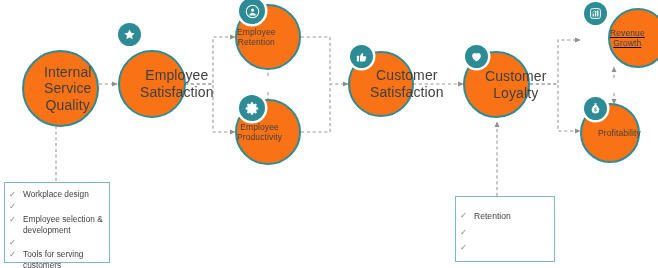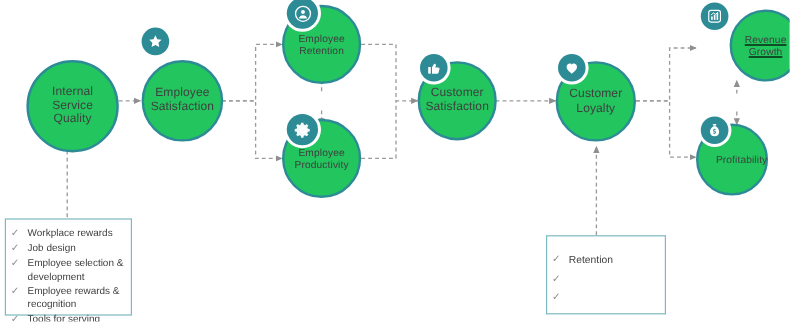--- a/index.html
+++ b/index.html
@@ -2,25 +2,25 @@
 <html><head>
 <meta charset="utf-8">
 <style>
   html,body{margin:0;padding:0;background:#ffffff;}
   body{width:658px;height:268px;overflow:hidden;
        font-family:"Liberation Sans","DejaVu Sans",sans-serif;}
   #stage{position:relative;width:658px;height:268px;}
   #stage svg.layer{position:absolute;left:0;top:0;width:658px;height:268px;}
 
   .node{position:absolute;border-radius:50%;box-sizing:border-box;
-        border:2px solid #2d8b96;background:#22c55e;
-        display:flex;align-items:center;justify-content:center;text-align:center;}
+        border:2px solid #2d8b96;background:#f97316;
+        display:flex;align-items:center;justify-content:flex-start;text-align:center;}
   .node .label{color:#3f3f3f;line-height:1.18;font-size:8.5px;
                letter-spacing:.1px;pointer-events:none;}
-  .node.big .label{font-size:10px;}
+  .node.big .label{font-size:14px;margin-left:20px;}
 
   .badge{position:absolute;width:26px;height:26px;border-radius:50%;
          background:#2d8b96;display:flex;align-items:center;justify-content:center;
          box-shadow:0 0 0 2.5px #ffffff;}
   .badge.sm{width:23px;height:23px;}
   .badge svg{display:block;}
 
   .panel{position:absolute;box-sizing:border-box;border:1.2px solid #7cb9c0;
          background:#ffffff;}
   .panel ul{list-style:none;margin:0;padding:0;}
@@ -151,33 +151,31 @@
       <path fill="#ffffff" d="M9 2.6h6l-1.4 2.6h-3.2z"></path>
       <path fill="#ffffff" d="M12 5.6c-3.4 0-7 5-7 9.1 0 4 3.1 6.7 7 6.7s7-2.7 7-6.7c0-4.1-3.6-9.1-7-9.1z"></path>
       <path fill="#2d8b96" d="M12.5 9.6h-1v.9c-1.1.1-1.9.8-1.9 1.9 0 1.2 1 1.7 2 2 .9.3 1.2.5 1.2.9s-.4.7-1.1.7c-.8 0-1.5-.3-1.9-.6l-.4 1.2c.4.3 1.1.5 1.9.6v1h1v-1c1.2-.1 2-.9 2-2 0-1-.6-1.7-1.9-2.1-1-.3-1.3-.5-1.3-.9s.3-.6 1-.6c.8 0 1.3.2 1.6.4l.4-1.2c-.4-.2-.9-.4-1.6-.4z"></path>
     </svg>
   </div>
 
   <div class="panel" style="left:4px;top:182px;width:106px;height:81px;padding:6px 5px 5px 4px;">
     <ul>
       <li>
         <span class="chk">✓</span>
-        <span class="txt">Workplace rewards</span>
+        <span class="txt">Workplace design</span>
       </li>
       <li>
         <span class="chk">✓</span>
-        <span class="txt">Job design</span>
       </li>
       <li>
         <span class="chk">✓</span>
         <span class="txt">Employee selection &amp; development</span>
       </li>
       <li>
         <span class="chk">✓</span>
-        <span class="txt">Employee rewards &amp; recognition</span>
       </li>
       <li>
         <span class="chk">✓</span>
         <span class="txt">Tools for serving customers</span>
       </li>
     </ul>
   </div>
 
   <div class="panel right" style="left:455px;top:196px;width:100px;height:66px;padding:13px 5px 5px 4px;">
     <ul>

